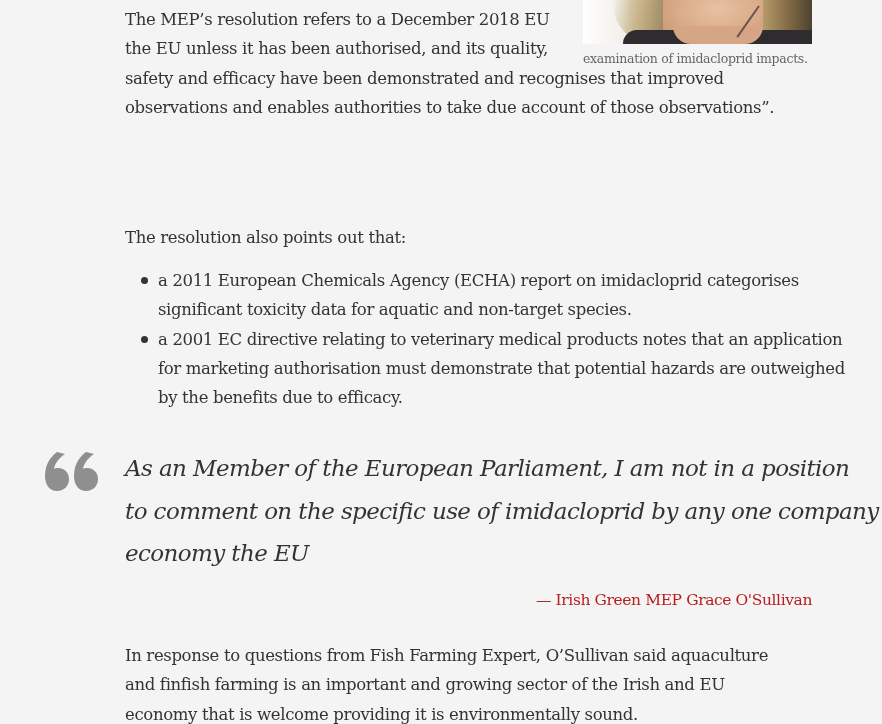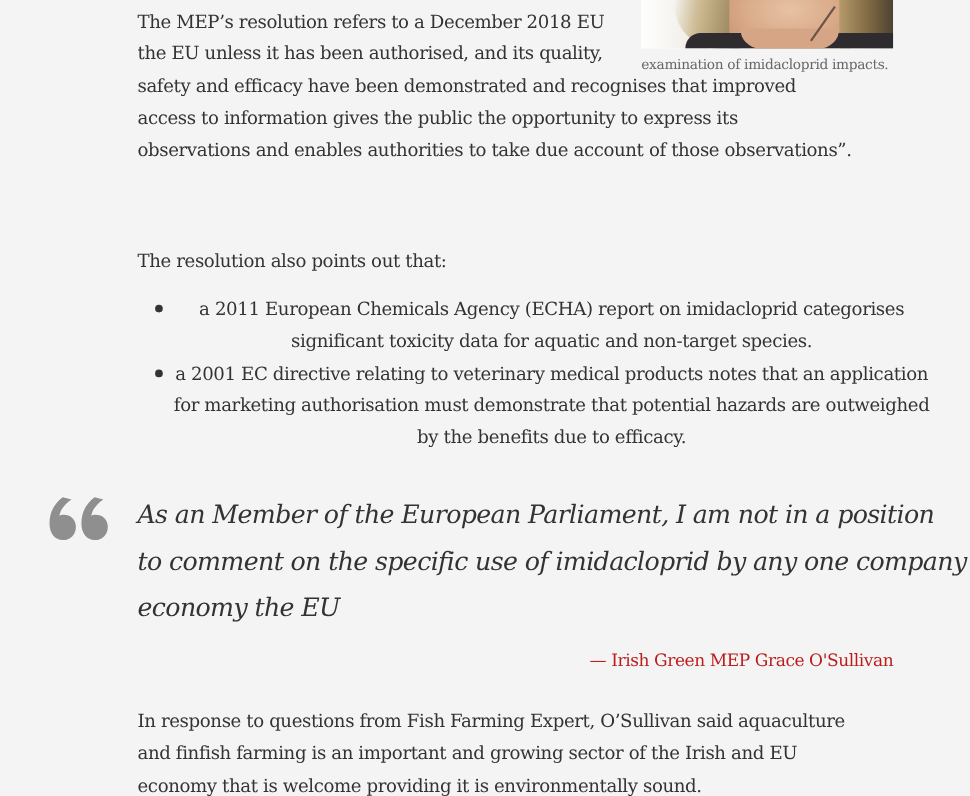--- a/index.html
+++ b/index.html
@@ -87,21 +87,20 @@
     .p .line { display: block; white-space: nowrap; }
     .p1 { top: 5px; }
     .p2 { top: 223px; }
     .bullets {
       position: absolute;
       left: 125px;
       top: 266px;
       margin: 0;
       padding: 0;
       list-style: none;
-      text-align: center;
     }
     .bullets li {
       position: relative;
       padding-left: 33px;
       font-size: 16.5px;
       line-height: 29.3px;
       letter-spacing: -0.35px;
       color: #333333;
     }
     .bullets li .line { display: block; white-space: nowrap; }
@@ -163,21 +162,20 @@
     </div>
     <figcaption class="caption">
       <span style="display:block">examination of imidacloprid impacts.</span>
     </figcaption>
   </figure>
 
   <p class="p p1">
     <span class="line">The MEP’s resolution refers to a December 2018 EU</span>
     <span class="line">the EU unless it has been authorised, and its quality,</span>
     <span class="line">safety and efficacy have been demonstrated and recognises that improved</span>
-    <span class="line">access to information gives the public the opportunity to express its</span>
     <span class="line">observations and enables authorities to take due account of those observations”.</span>
   </p>
 
   <p class="p p2">The resolution also points out that:</p>
 
   <ul class="bullets">
     <li>
       <span class="dot"></span>
       <span class="line">a 2011 European Chemicals Agency (ECHA) report on imidacloprid categorises</span>
       <span class="line">significant toxicity data for aquatic and non-target species.</span>

